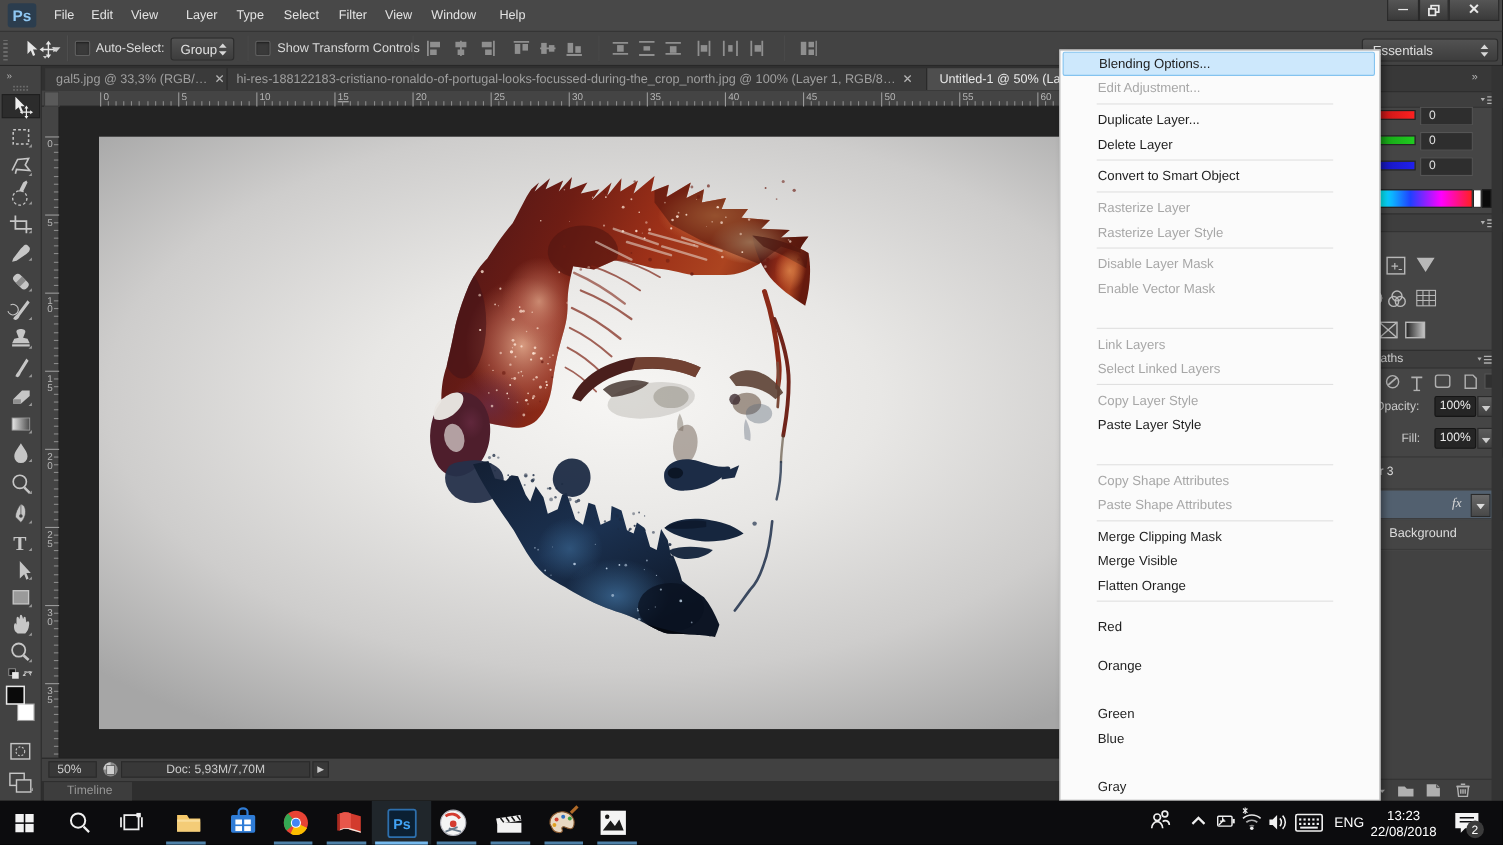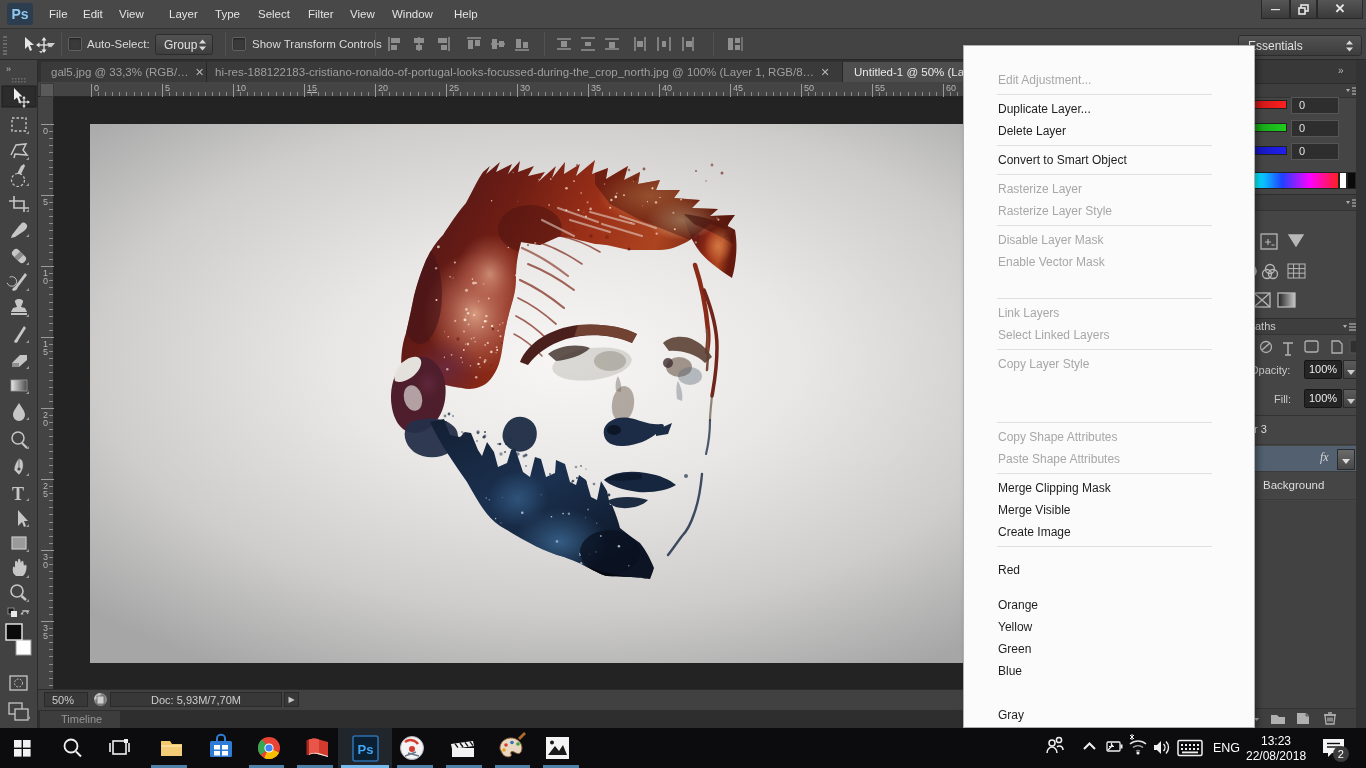--- a/index.html
+++ b/index.html
@@ -985,48 +985,49 @@
 <g fill="none" stroke="#b0b0b0" stroke-width="1.3">
           <path d="M75,5 L85,5 L84,14 L76,14 Z"></path>
           <path d="M74,5 h12 M78,3 h4 M78,7.5 v4 M80,7.5 v4 M82,7.5 v4"></path>
         </g>
 </svg>
       <div class="abs" style="left:206px; top:0; width:10px; height:668px; background:#333333;"></div>
     </div>
 
   <div id="cmenu" class="abs"></div>
   <div id="cmenuitems" class="abs" style="left:963px; top:45px; width:292px; height:683px;">
+      <div class="mi hl" style="top:2px;">Blending Options...</div>
       <div class="mi dis" style="top:24px;">Edit Adjustment...</div>
       <div class="msep" style="top:49px;"></div>
       <div class="mi" style="top:53px;">Duplicate Layer...</div>
       <div class="mi" style="top:75px;">Delete Layer</div>
       <div class="msep" style="top:100px;"></div>
       <div class="mi" style="top:104px;">Convert to Smart Object</div>
       <div class="msep" style="top:129px;"></div>
       <div class="mi dis" style="top:133px;">Rasterize Layer</div>
       <div class="mi dis" style="top:155px;">Rasterize Layer Style</div>
       <div class="msep" style="top:180px;"></div>
       <div class="mi dis" style="top:184px;">Disable Layer Mask</div>
       <div class="mi dis" style="top:206px;">Enable Vector Mask</div>
       <div class="msep" style="top:253px;"></div>
       <div class="mi dis" style="top:257px;">Link Layers</div>
       <div class="mi dis" style="top:279px;">Select Linked Layers</div>
       <div class="msep" style="top:304px;"></div>
       <div class="mi dis" style="top:308px;">Copy Layer Style</div>
+      <div class="mi" style="top:330px;">Paste Layer Style</div>
       <div class="msep" style="top:377px;"></div>
       <div class="mi dis" style="top:381px;">Copy Shape Attributes</div>
       <div class="mi dis" style="top:403px;">Paste Shape Attributes</div>
       <div class="msep" style="top:428px;"></div>
       <div class="mi" style="top:432px;">Merge Clipping Mask</div>
       <div class="mi" style="top:454px;">Merge Visible</div>
-      <div class="mi" style="top:476px;">Create Image</div>
+      <div class="mi" style="top:476px;">Flatten Orange</div>
       <div class="msep" style="top:501px;"></div>
       <div class="mi" style="top:514px;">Red</div>
       <div class="mi" style="top:549px;">Orange</div>
-      <div class="mi" style="top:571px;">Yellow</div>
       <div class="mi" style="top:593px;">Green</div>
       <div class="mi" style="top:615px;">Blue</div>
       <div class="mi" style="top:659px;">Gray</div>
     </div>
 
   <div id="taskbar" class="abs"></div>
   <div id="taskicons" class="abs" style="left:0; top:728px; width:1366px; height:40px;"><svg width="1366" height="40" viewBox="0 0 1366 40">
         <rect x="338" y="0" width="54" height="40" fill="#20262b"></rect>
         <g fill="#f2f2f2">
           <rect x="14" y="12" width="7.6" height="7.6"></rect>

